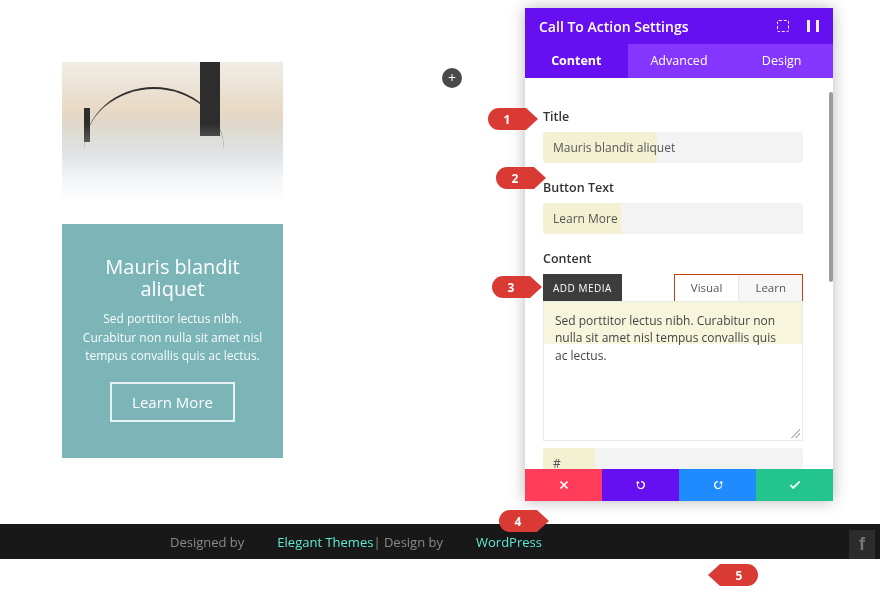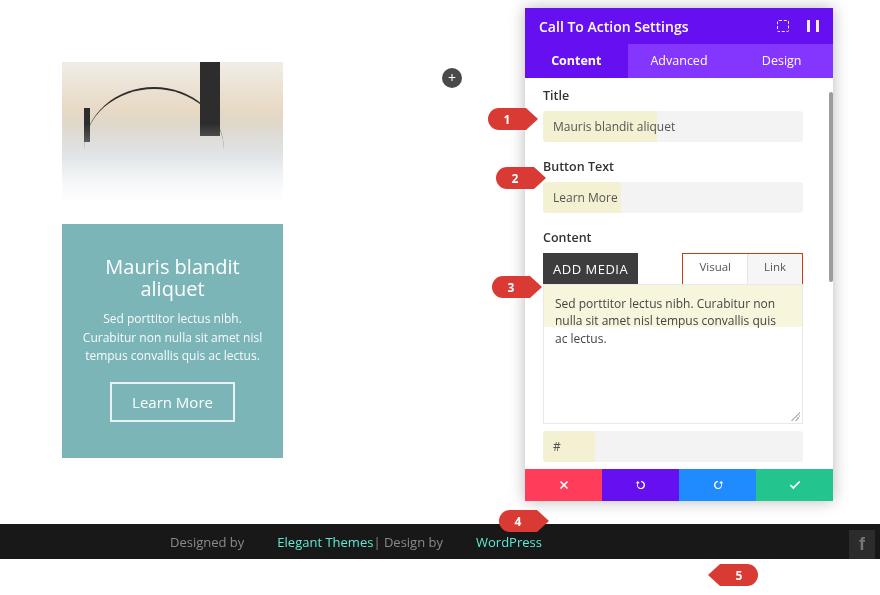--- a/index.html
+++ b/index.html
@@ -58,36 +58,36 @@
   .panel-header .hicons { margin-left: auto; display: flex; gap: 18px; font-size: 11px; opacity: .92; }
   .hicon { width: 12px; height: 12px; display: inline-block; }
   .hicon.expand { border: 1px dashed #fff; border-radius: 2px; }
   .hicon.collapse { border-right: 3px solid #fff; border-left: 0; background: linear-gradient(#fff,#fff) left/3px 100% no-repeat; }
 
   .panel-tabs { background: #8436ff; height: 34px; display: flex; }
   .panel-tab { flex: 1; text-align: center; line-height: 34px; color: #fff; font-size: 12.5px; cursor: pointer; }
   .panel-tab.active { background: #6610f2; font-weight: 700; }
 
   .panel-body {
-    position: relative; flex: 1; overflow: hidden; padding: 7px 18px 0 18px;
+    position: relative; flex: 1; overflow: hidden; padding: 28px 18px 0 18px;
   }
   .vscroll { position: absolute; right: 0; top: 14px; width: 4px; height: 190px; background: #3a3a3a; border-radius: 4px; opacity: .5; }
 
   .field-label { font-size: 12.5px; color: #333; font-weight: 600; margin-top: 2px; }
   .field-label .help { display:inline-block; margin-left:6px; font-size:11px; color:#888; }
   .hl-input {
     width: 260px; background: #f3f3f3; border: 0; font-size: 12px; color: #555;
     padding: 7px 10px; margin: 7px 0 14px 0; border-radius: 3px;
   }
   .hl-green { background: linear-gradient(90deg, #f4f1d3 0 44%, #f3f3f3 44% 100%); }
   .hl-green2 { background: linear-gradient(90deg, #f4f1d3 0 30%, #f3f3f3 30% 100%); }
   .hl-green3 { background: linear-gradient(90deg, #f4f1d3 0 20%, #f3f3f3 20% 100%); }
 
   .editor-row { display: flex; width: 260px; margin-top: 7px; }
-  .addmedia { background: #3d3d3d; color: #fff; font-size: 13px; letter-spacing: .5px; padding: 7px 10px; border: 0; cursor: pointer; }
+  .addmedia { background: #3d3d3d; color: #fff; font-size: 10px; letter-spacing: .5px; padding: 7px 10px; border: 0; cursor: pointer; }
   .editor-tabs { margin-left: auto; display: flex; border: 1px solid #c2410c; }
   .editor-tab { font-size: 11.5px; padding: 5px 16px; color: #555; cursor: pointer; }
   .editor-tab + .editor-tab { border-left: 1px solid #e5e5e5; background: #f6f6f6; }
 
   .editor-box {
     width: 260px; height: 140px; border: 1px solid #e9e9e9; margin-top: -1px; padding: 10px 11px;
     font-size: 12px; line-height: 1.45; color: #444; resize: none; position: relative;
     background: linear-gradient(#f7f5dc,#f7f5dc) top/100% 42px no-repeat, #fff;
   }
   .editor-box::after { content:""; position:absolute; right:2px; bottom:2px; width:10px; height:10px;
@@ -169,21 +169,21 @@
     <input class="hl-input hl-green" value="Mauris blandit aliquet" style="">
 
     <div class="field-label">Button Text</div>
     <input class="hl-input hl-green2" value="Learn More" style="">
 
     <div class="field-label">Content</div>
     <div class="editor-row">
       <button class="addmedia">ADD MEDIA</button>
       <div class="editor-tabs">
         <div class="editor-tab">Visual</div>
-        <div class="editor-tab">Link</div>
+        <div class="editor-tab">Learn</div>
       </div>
     </div>
     <div class="editor-box">Sed porttitor lectus nibh. Curabitur non nulla sit amet nisl tempus convallis quis ac lectus.</div>
 
 
     <input class="hl-input hl-green3" style="margin-bottom: 4px;" value="#">
   </div>
 
   <div class="panel-actions">
     <div class="act red">

